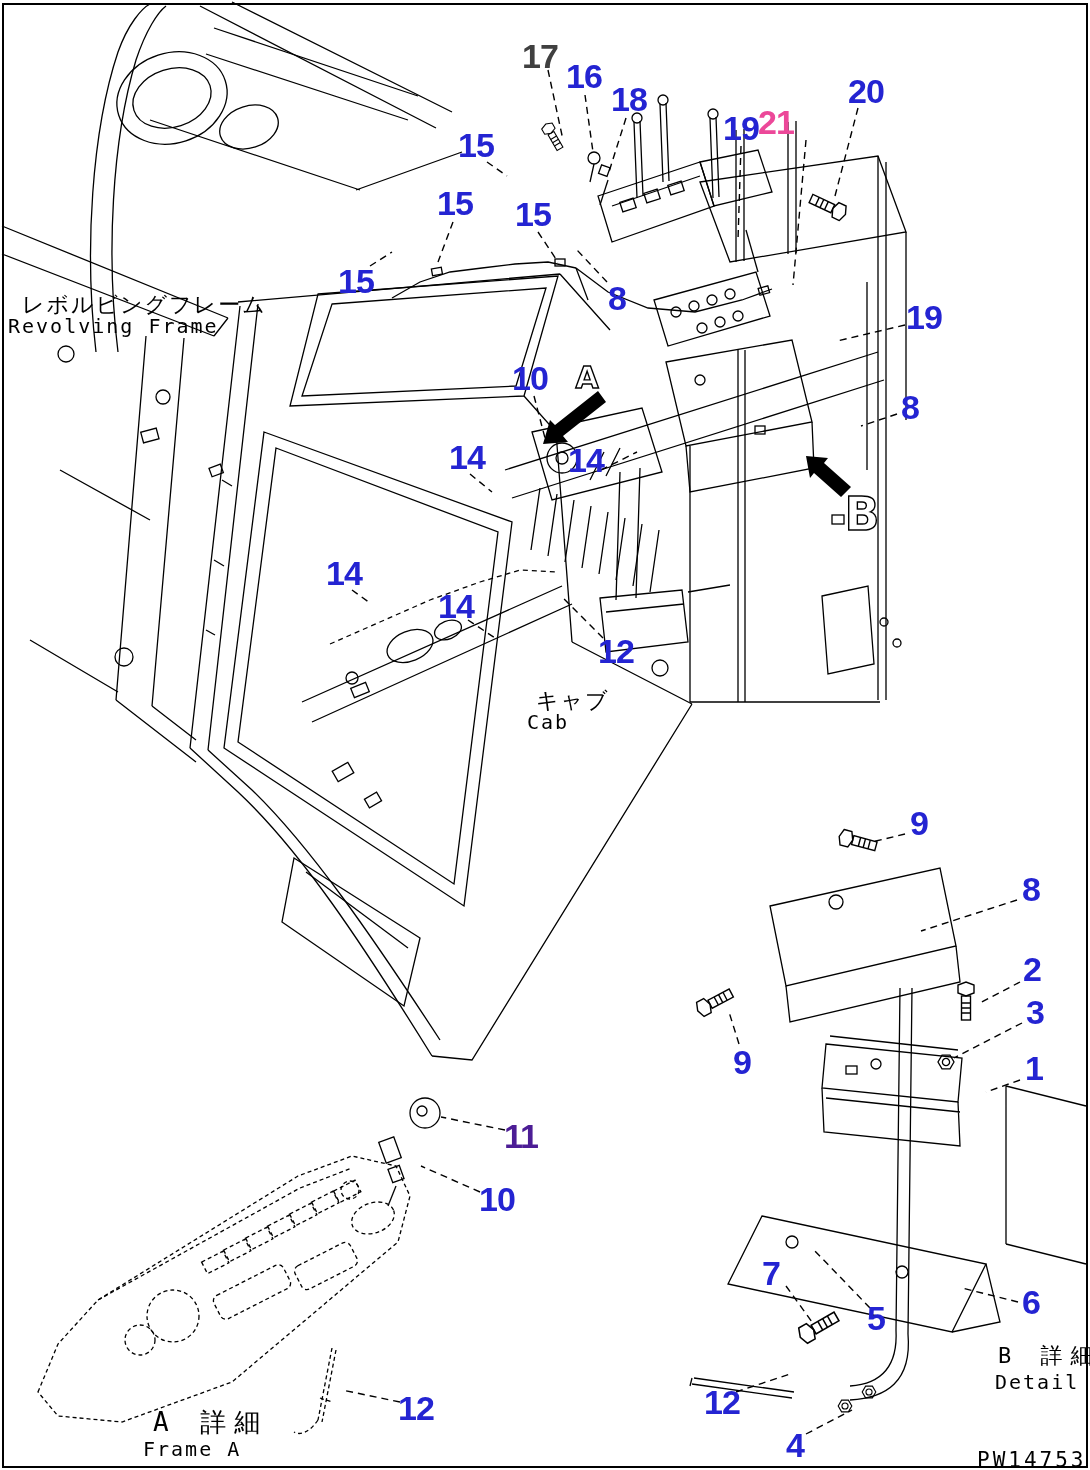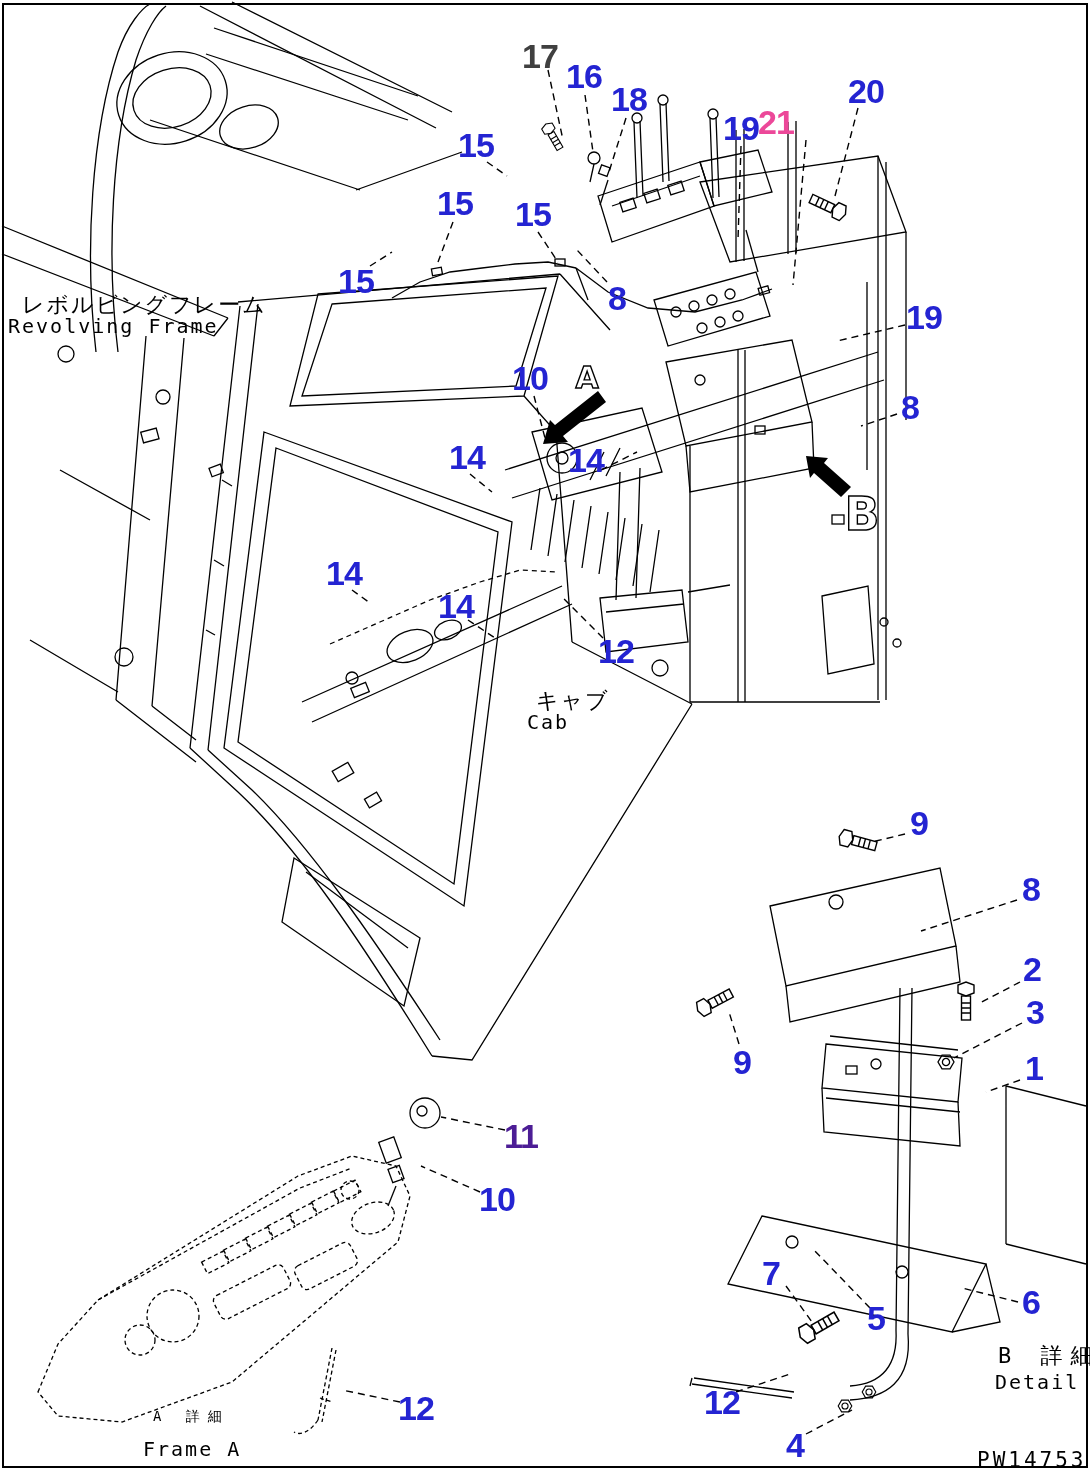--- a/index.html
+++ b/index.html
@@ -261,21 +261,21 @@
   </svg>
 
   <div id="border-frame"></div>
 
   <div class="jp-label" style="left:22px;top:292px;">レボルビングフレーム</div>
   <div class="en-label" style="left:8px;top:315px;">Revolving Frame</div>
 
   <div class="jp-label" style="left:536px;top:688px;">キャブ</div>
   <div class="en-label" style="left:527px;top:711px;">Cab</div>
 
-  <div class="jp-label" style="left:153px;top:1408px;font-size:14px;letter-spacing:8px;">A 詳細</div>
+  <div class="jp-label" style="left:153px;top:1408px;font-size:26px;letter-spacing:8px;">A 詳細</div>
   <div class="en-label" style="left:143px;top:1438px;">Frame A</div>
 
   <div class="jp-label" style="left:998px;top:1343px;font-size:22px;letter-spacing:8px;">B 詳細</div>
   <div class="en-label" style="left:995px;top:1371px;">Detail B</div>
 
   <div id="drawing-number" style="left:977px;top:1448px;">PW14753</div>
 
   <div id="callout-layer">
       <div class="callout" style="left: 540px; top: 56px; color: #404040;">17</div>
       <div class="callout" style="left: 584px; top: 76px; color: rgb(36, 36, 210);">16</div>

